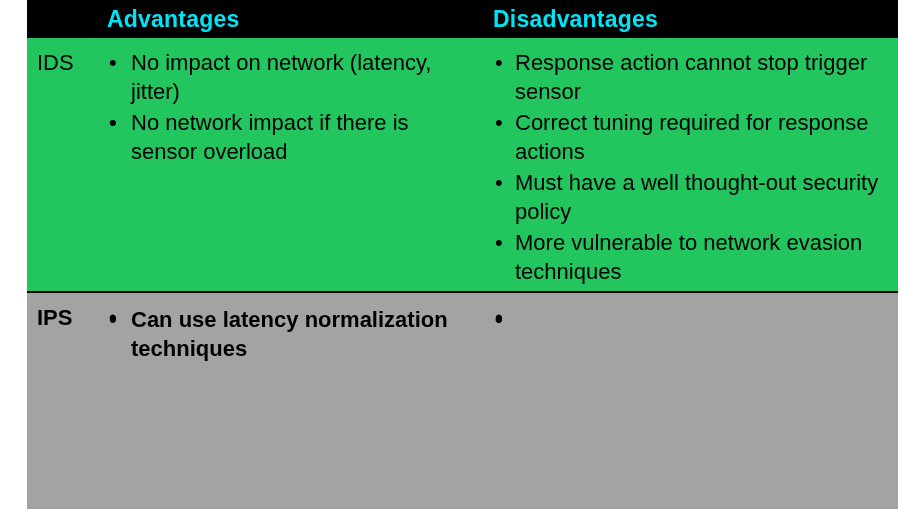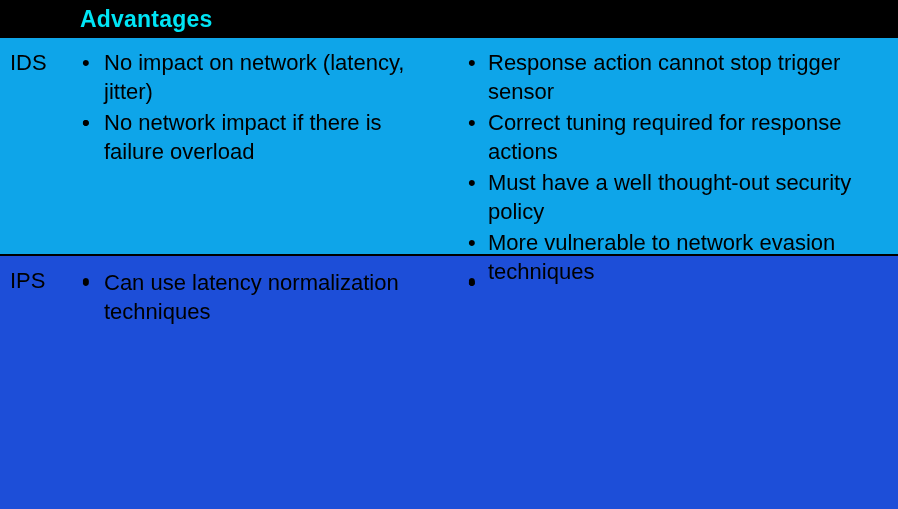--- a/index.html
+++ b/index.html
@@ -12,20 +12,21 @@
     background: #ffffff;
     font-family: "Liberation Sans", sans-serif;
     overflow: hidden;
   }
   .table {
     width: 898px;
     height: 509px;
     display: flex;
     flex-direction: column;
     box-sizing: border-box;
+    padding-left: 27px;
   }
   
   .header-row {
     background: #000000;
     display: flex;
     align-items: center;
     height: 38px;
     flex: 0 0 auto;
   }
   .col-label {
@@ -51,27 +52,28 @@
     font-weight: bold;
     letter-spacing: 0.2px;
   }
   
   .body-row {
     display: flex;
     align-items: flex-start;
     box-sizing: border-box;
   }
   .row-ids {
-    background: #0ea5e9;
-    height: 218px;
+    background: #22c55e;
+    height: 255px;
     border-bottom: 2px solid #000000;
   }
   .row-ips {
-    background: #1d4ed8;
+    background: #a3a3a3;
     flex: 1 1 auto;
+    font-weight: bold;
   }
   .row-label {
     font-size: 22px;
     color: #000000;
     padding-top: 12px;
   }
   ul.bullets {
     list-style: none;
     margin: 0;
     padding: 10px 8px 0 0;
@@ -100,38 +102,41 @@
 
 <div class="table">
 
   <div class="header-row">
     <div class="col-label">
       <span class="header-text"></span>
     </div>
     <div class="col-adv">
       <span class="header-text">Advantages</span>
     </div>
+    <div class="col-dis">
+      <span class="header-text">Disadvantages</span>
+    </div>
   </div>
 
   <div class="body-row row-ids">
     <div class="col-label">
       <div class="row-label">IDS</div>
     </div>
     <div class="col-adv cell-adv">
       <ul class="bullets">
         <li>
           <span class="bullet-dot">•</span>
           <span>No impact on network (latency, jitter)</span>
         </li>
         <li>
           <span class="bullet-dot">•</span>
         </li>
         <li>
           <span class="bullet-dot">•</span>
-          <span>No network impact if there is failure overload</span>
+          <span>No network impact if there is sensor overload</span>
         </li>
       </ul>
     </div>
     <div class="col-dis">
       <ul class="bullets">
         <li>
           <span class="bullet-dot">•</span>
           <span>Response action cannot stop trigger sensor</span>
         </li>
         <li>

